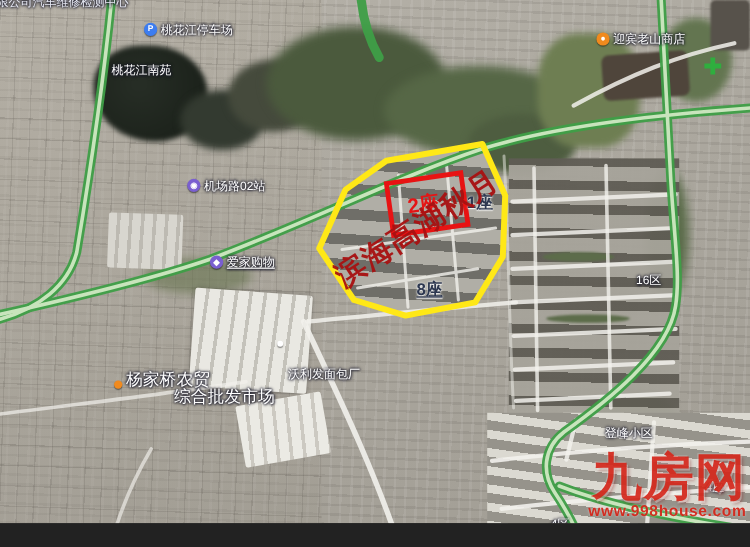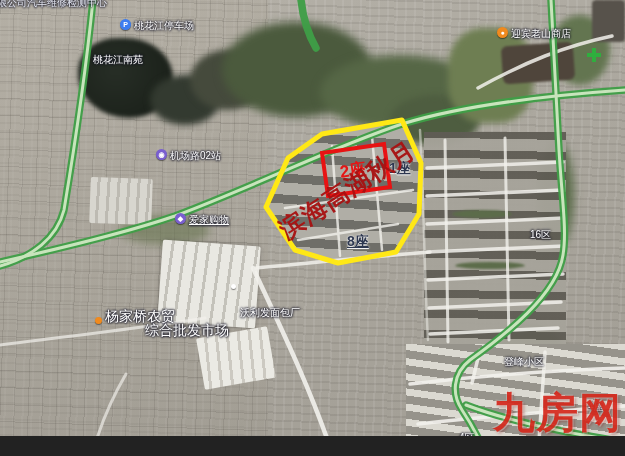--- a/index.html
+++ b/index.html
@@ -144,15 +144,16 @@
   <div class="poi" style="left:459px;top:433px;">4区</div>
 
   <div class="poi small dark" style="left:347px;top:234px;text-decoration:underline;">8座</div>
   <div class="poi small dark" style="left:389px;top:161px;">1座</div>
 
   <div class="block2">2座</div>
   <div class="project-name">滨海高湖秋月</div>
 
   <div class="wm">
     <div class="wm-logo">九房网</div>
+    <div class="wm-url">www.998house.com</div>
   </div>
 
 </div>
 
 </body></html>

